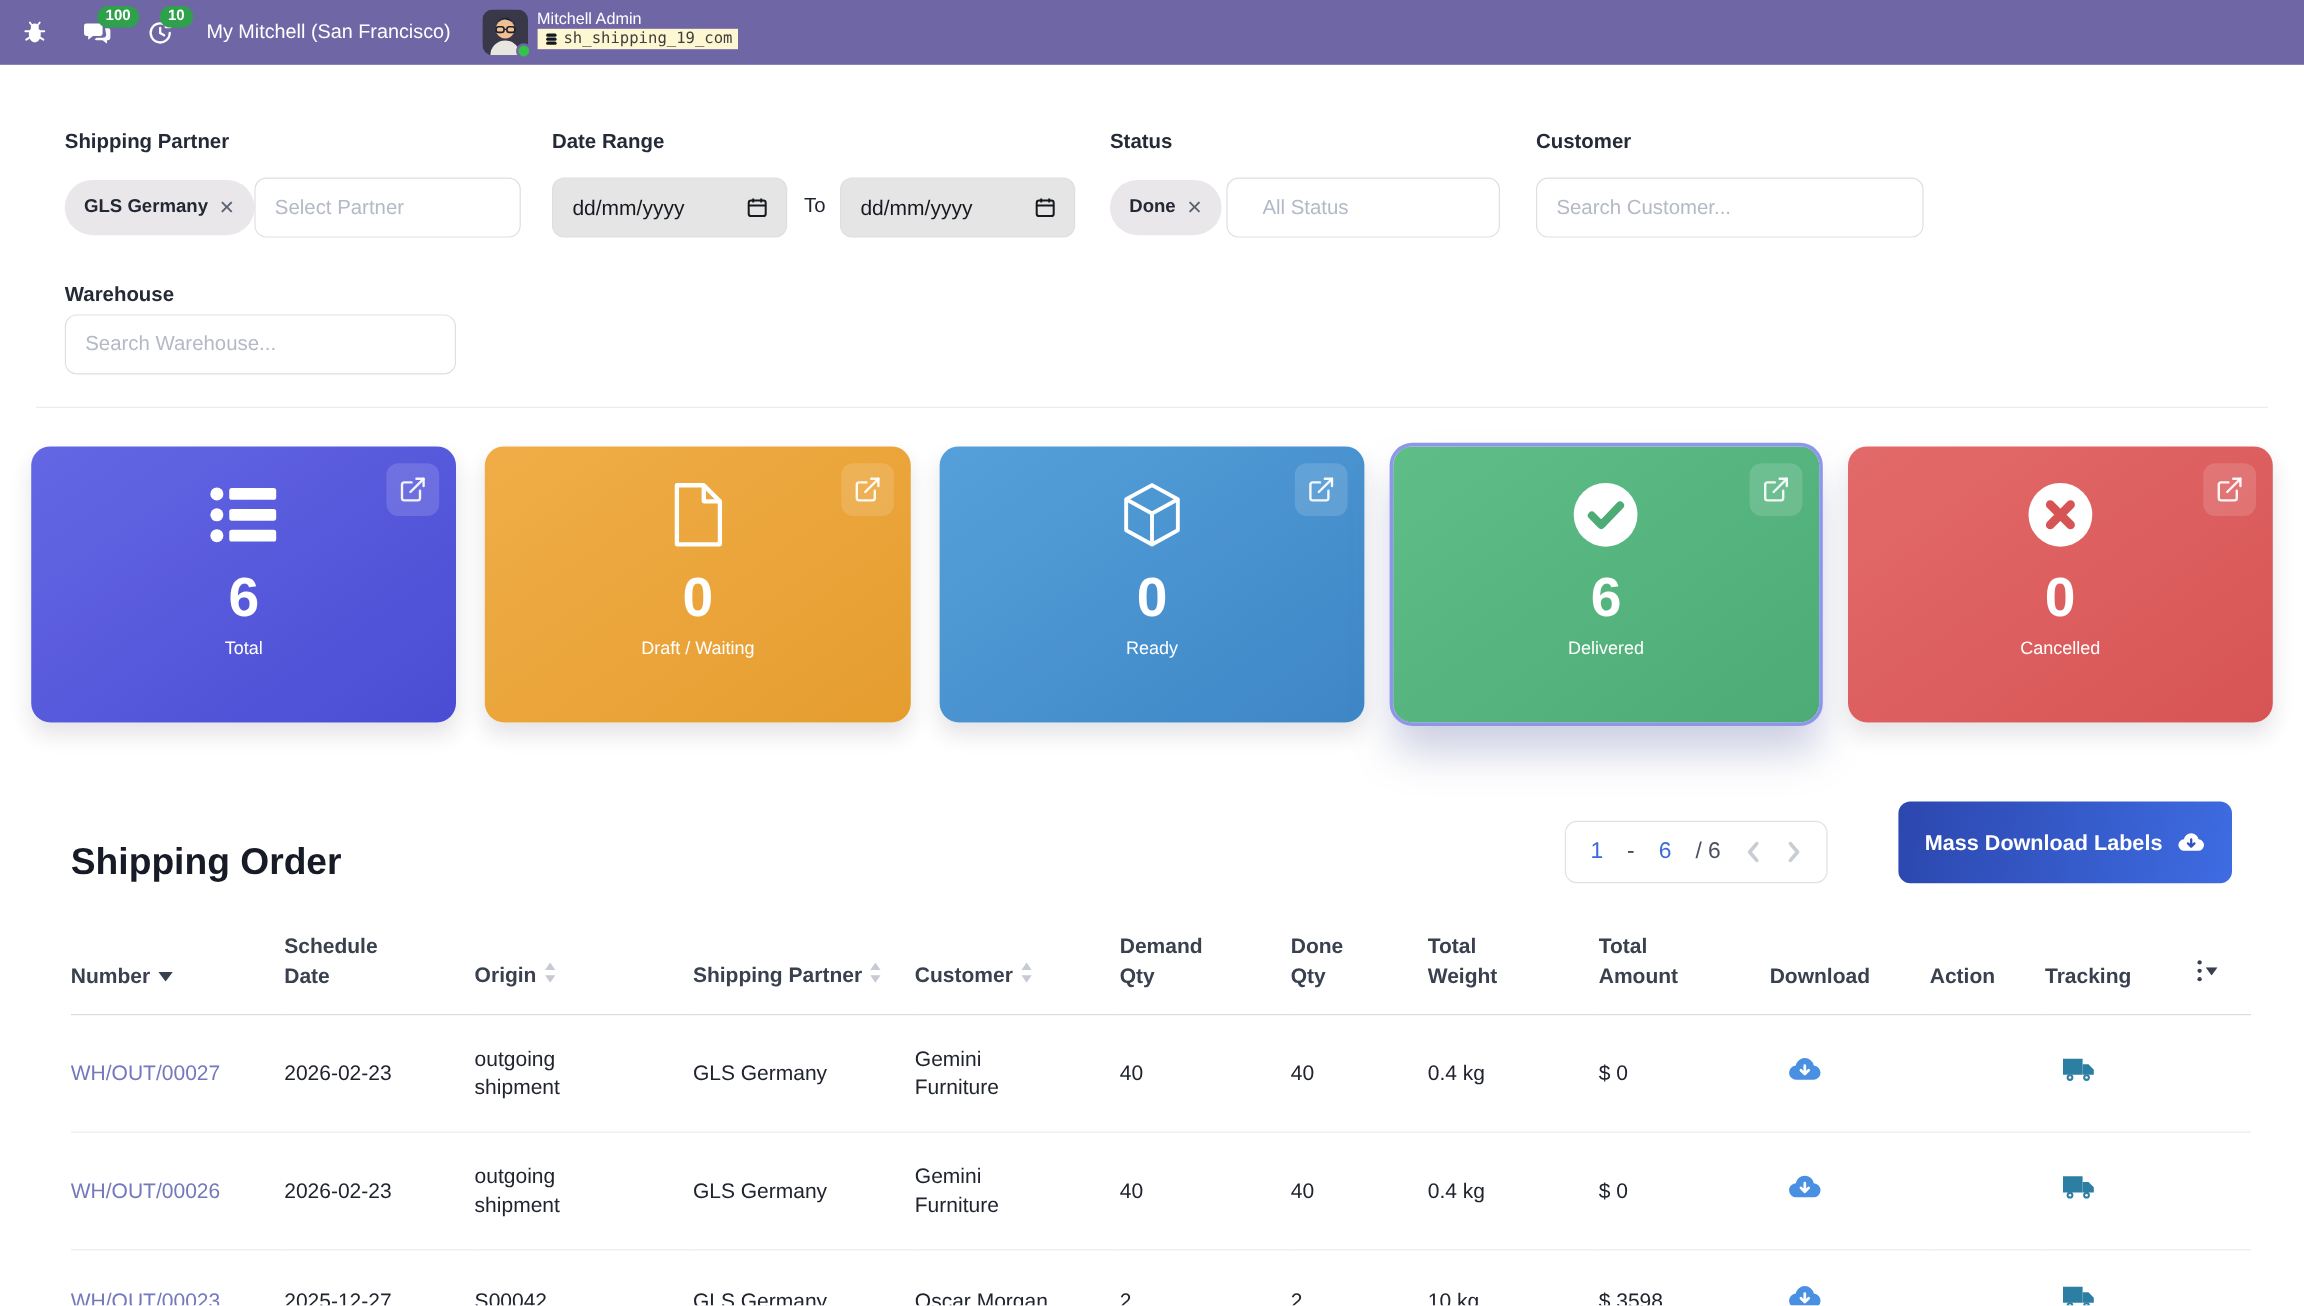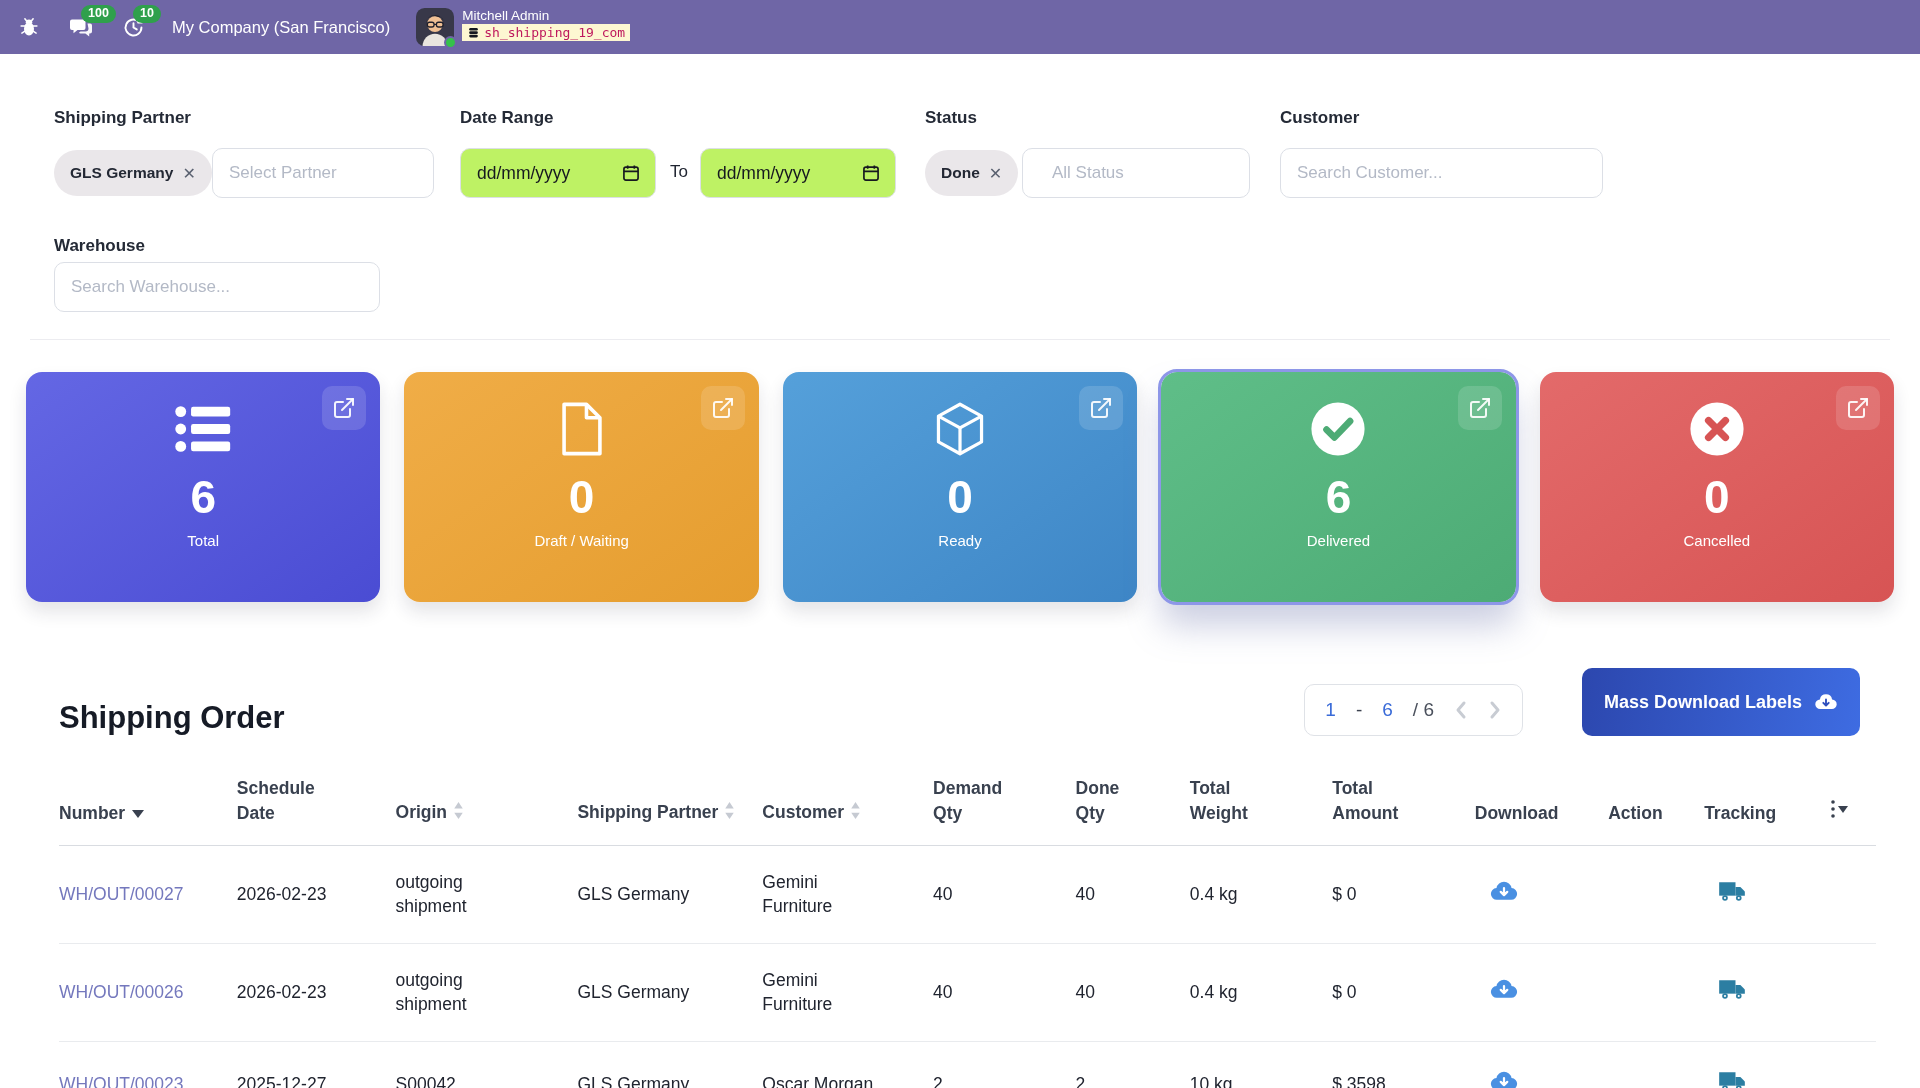--- a/index.html
+++ b/index.html
@@ -19,36 +19,36 @@
   .nav-icon-wrap { position:relative; width:26px; height:26px; display:flex; align-items:center; justify-content:center; cursor:pointer; }
   .badge { position:absolute; top:-9px; left:13px; background:var(--badge-green,#2fa04c);
     color:#fff; font-size:12.5px; font-weight:700; border-radius:999px; padding:2px 7px; line-height:1.1; }
   .company { font-size:16.5px; white-space:nowrap; cursor:pointer; }
   .user-block { display:flex; align-items:flex-start; gap:8px; cursor:pointer; }
   .avatar-wrap { position:relative; width:38px; height:38px; }
   .presence-dot { position:absolute; right:-3px; bottom:-3px; width:13px; height:13px;
     border-radius:50%; background:#35c24a; border:2px solid var(--navbar-bg,#6f66a6); }
   .user-meta { display:flex; flex-direction:column; gap:1px; }
   .user-name { font-size:13.5px; color:#fff; }
-  .db-box { display:flex; align-items:center; gap:4px; background:#fdf7d2; color:#be185d;
+  .db-box { display:flex; align-items:center; gap:4px; background:#fdf7d2; color:#404040;
     padding:1px 5px; font-family:"DejaVu Sans Mono", monospace; font-size:13px; }
 
   
   .filters { position:absolute; top:54px; left:0; right:0; height:286px; }
   .f-label { position:absolute; font-size:17px; font-weight:700; color:#242a36; }
   .f-input { position:absolute; height:50px; border:1px solid #dcdfe6; border-radius:10px;
     padding:0 16px; font-size:17px; color:#1f2430; background:#fff; font-family:"Liberation Sans", sans-serif; outline:none; }
   .f-input::placeholder { color:#b3b9c6; }
   .tag-pill { position:absolute; height:46px; display:inline-flex; align-items:center; gap:9px;
     background:var(--tag-bg,#eae7ea); border-radius:999px; padding:0 16px; font-size:15.5px;
     font-weight:700; color:#232834; cursor:pointer; }
   .tag-x { color:#5a6170; font-size:16px; font-weight:400; cursor:pointer; }
   .date-box { position:absolute; height:50px; width:196px; border:1px solid #dcdfe6; border-radius:10px;
     display:flex; align-items:center; justify-content:space-between; padding:0 14px 0 16px;
-    font-size:17.5px; color:#16191f; cursor:pointer; background:#bef264; }
+    font-size:17.5px; color:#16191f; cursor:pointer; background:#e5e5e5; }
   .to-sep { position:absolute; font-size:17px; color:#1f2430; }
   .f-divider { position:absolute; left:30px; right:30px; top:285px; border-bottom:1px solid #ececf0; }
 
   
   .stats-row { position:absolute; top:372px; left:26px; right:26px; display:flex; gap:24px; }
   .stat-card { flex:1; height:230px; border-radius:16px; position:relative; color:#fff;
     display:flex; flex-direction:column; align-items:center; padding-top:26px; cursor:pointer;
     box-shadow:0 10px 18px rgba(30,35,60,.12); }
   .stat-card.selected { outline:3px solid var(--ring,#8d96e8);
     box-shadow:0 24px 34px rgba(120,130,180,.38); }
@@ -109,21 +109,21 @@
         <span class="badge">100</span>
       </span>
       <span class="nav-icon-wrap">
         <svg width="23" height="23" viewBox="0 0 24 24" fill="none" stroke="#fff" stroke-width="2">
           <path d="M20.3 12a8.3 8.3 0 1 1-3.2-6.6" stroke-linecap="round"></path>
           <path d="M20.8 2.8v4h-4" stroke-linecap="round" stroke-linejoin="round"></path>
           <path d="M12 7.6V12l3.4 2" stroke-linecap="round"></path>
         </svg>
         <span class="badge">10</span>
       </span>
-      <span class="company">My Company (San Francisco)</span>
+      <span class="company">My Mitchell (San Francisco)</span>
       <div class="user-block">
         <span class="avatar-wrap">
           <svg width="38" height="38" viewBox="0 0 40 40">
             <rect width="40" height="40" rx="9" fill="#383849"></rect>
             <path d="M7 40a13 13 0 0 1 26 0z" fill="#e9e5df"></path>
             <circle cx="20" cy="17" r="8.3" fill="#f0c094"></circle>
             <path d="M10.5 16.5a9.5 9.5 0 0 1 19 .5c0-2-0.8-7.5-4.5-7.5-5 0-3-2-8-1-3.8.76-6.5 4-6.5 8z" fill="#20202b"></path>
             <rect x="12" y="15" width="7" height="5" rx="2.2" fill="none" stroke="#20202b" stroke-width="1.4"></rect>
             <rect x="21.5" y="15" width="7" height="5" rx="2.2" fill="none" stroke="#20202b" stroke-width="1.4"></rect>
             <path d="M19 17.3h2.4" stroke="#20202b" stroke-width="1.2"></path>

